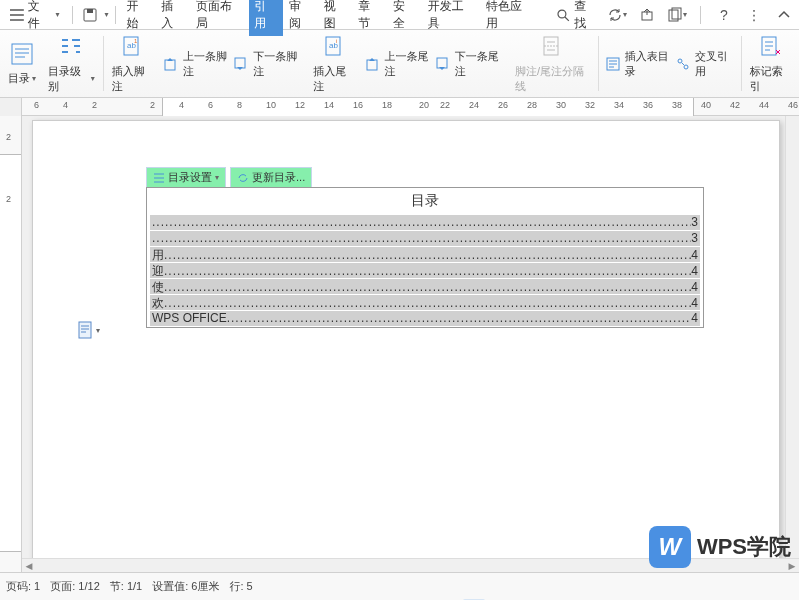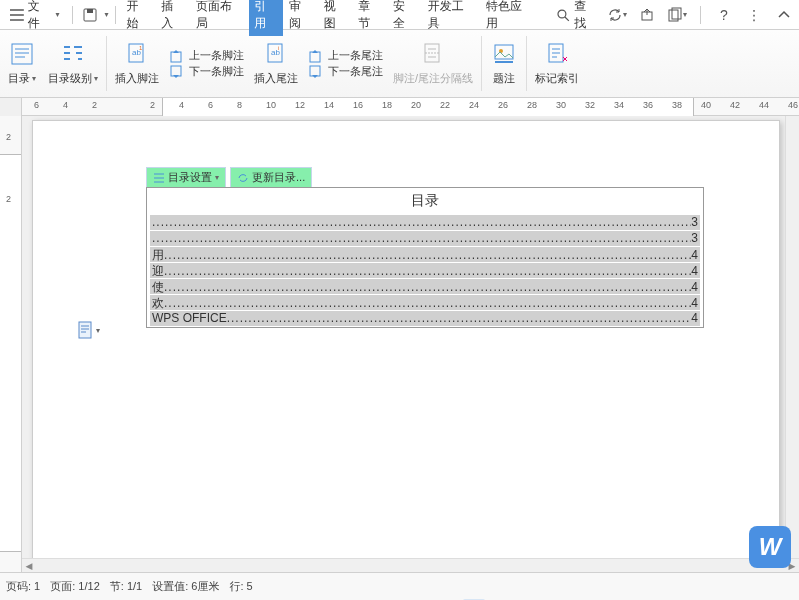--- a/index.html
+++ b/index.html
@@ -13,21 +13,21 @@
 .search{display:flex;align-items:center;gap:4px;margin-left:10px;cursor:pointer;padding:2px 6px;}
 .rt-icons{margin-left:auto;display:flex;align-items:center;gap:8px;}
 .rt-icons .icn{width:22px;height:22px;display:flex;align-items:center;justify-content:center;cursor:pointer;color:#555;}
 .ribbon{height:68px;background:linear-gradient(#fdfdfd,#f5f5f5);border-bottom:1px solid #d0d0d0;display:flex;align-items:stretch;padding:0 2px;gap:0;}
 .rgroup{display:flex;flex-direction:column;align-items:center;justify-content:center;padding:2px 6px;position:relative;}
 .rgroup.big{gap:2px;}
 .rgroup .big-icon{width:28px;height:28px;display:flex;justify-content:center;color:#4a90d9;}
 .rgroup .lbl{font-size:11px;color:#333;display:flex;align-items:center;gap:2px;}
 .rgroup .lbl.gray{color:#aaa;}
 .rsep{width:1px;background:#ddd;margin:6px 2px;}
-.stack{display:flex;flex-direction:column;padding:4px 4px;justify-content:center;}
+.stack{display:flex;flex-direction:row;padding:4px 4px;justify-content:center;}
 .stack .row{display:flex;align-items:center;gap:4px;font-size:11px;cursor:pointer;}
 .stack .row .mi{width:16px;height:16px;color:#4a90d9;}
 .ruler-h{height:18px;background:#f8f8f8;border-bottom:1px solid #d0d0d0;position:relative;display:flex;align-items:center;}
 .ruler-h .corner{width:22px;height:18px;border-right:1px solid #d0d0d0;background:#f0f0f0;}
 .ruler-h .scale{flex:1;height:18px;position:relative;overflow:hidden;}
 .ruler-h .scale .num{position:absolute;top:2px;font-size:9px;color:#666;}
 .ruler-h .act{position:absolute;left:140px;right:105px;top:0;height:18px;background:#fff;border-left:1px solid #bbb;border-right:1px solid #bbb;}
 .content-area{position:absolute;top:116px;left:0;right:0;bottom:28px;background:#f0f0f0;display:flex;}
 .ruler-v{width:22px;background:#f8f8f8;border-right:1px solid #d0d0d0;position:relative;}
 .ruler-v .vact{position:absolute;top:38px;bottom:20px;left:0;right:0;background:#fff;border-top:1px solid #bbb;border-bottom:1px solid #bbb;}
@@ -222,30 +222,40 @@
     <div class="big-icon">
         <svg width="26" height="26" viewBox="0 0 26 26">
           <rect x="5" y="3" width="14" height="18" fill="none" stroke="#bbb"></rect>
           <path d="M8 8h8M8 16h8" stroke="#bbb"></path>
           <path d="M5 12h14" stroke="#bbb" stroke-dasharray="2 1"></path>
         </svg>
       </div>
     <div class="lbl gray">脚注/尾注分隔线</div>
   </div>
   <div class="rsep"></div>
-  <div class="rgroup big">
-    <div class="big-icon">
-        <svg width="26" height="26" viewBox="0 0 26 26">
-          <rect x="4" y="4" width="18" height="14" fill="none" stroke="#4a90d9"></rect>
-          <circle cx="10" cy="10" r="2" fill="#e0a030"></circle>
-          <path d="M4 16l5-5 5 5 4-3 4 4" fill="none" stroke="#6a9"></path>
-          <rect x="4" y="20" width="18" height="2" fill="#4a90d9"></rect>
-        </svg>
-      </div>
-    <div class="lbl">题注</div>
+  <div class="stack">
+    <div class="row">
+        <span class="mi">
+          <svg width="16" height="16" viewBox="0 0 16 16">
+            <rect x="2" y="2" width="12" height="12" fill="none" stroke="#4a90d9"></rect>
+            <path d="M4 5h8M4 8h8M4 11h5" stroke="#4a90d9"></path>
+          </svg>
+        </span>
+        <span>插入表目录</span>
+      </div>
+    <div class="row">
+        <span class="mi">
+          <svg width="16" height="16" viewBox="0 0 16 16">
+            <circle cx="5" cy="5" r="2" fill="none" stroke="#4a90d9"></circle>
+            <circle cx="11" cy="11" r="2" fill="none" stroke="#4a90d9"></circle>
+            <path d="M7 7l2 2" stroke="#4a90d9"></path>
+          </svg>
+        </span>
+        <span>交叉引用</span>
+      </div>
   </div>
   <div class="rsep"></div>
   <div class="rgroup big">
     <div class="big-icon">
         <svg width="26" height="26" viewBox="0 0 26 26">
           <rect x="5" y="3" width="14" height="18" fill="none" stroke="#4a90d9"></rect>
           <path d="M8 8h8M8 12h8M8 16h5" stroke="#4a90d9"></path>
           <path d="M19 16l4 4M23 16l-4 4" stroke="#e07"></path>
         </svg>
       </div>
@@ -263,21 +273,21 @@
       <span class="num" style="left: 99px;"></span>
       <span class="num" style="left: 128px;">2</span>
       <span class="num" style="left: 157px;">4</span>
       <span class="num" style="left: 186px;">6</span>
       <span class="num" style="left: 215px;">8</span>
       <span class="num" style="left: 244px;">10</span>
       <span class="num" style="left: 273px;">12</span>
       <span class="num" style="left: 302px;">14</span>
       <span class="num" style="left: 331px;">16</span>
       <span class="num" style="left: 360px;">18</span>
-      <span class="num" style="left: 389px;">20</span>
+      <span class="num" style="left: 397px;">20</span>
       <span class="num" style="left: 418px;">22</span>
       <span class="num" style="left: 447px;">24</span>
       <span class="num" style="left: 476px;">26</span>
       <span class="num" style="left: 505px;">28</span>
       <span class="num" style="left: 534px;">30</span>
       <span class="num" style="left: 563px;">32</span>
       <span class="num" style="left: 592px; text-align: center;">34</span>
       <span class="num" style="left: 621px;">36</span>
       <span class="num" style="left: 650px;">38</span>
       <span class="num" style="left: 679px;">40</span>
@@ -426,13 +436,14 @@
         <svg width="16" height="14" viewBox="0 0 16 14">
           <rect x="3" y="2" width="10" height="10" fill="none" stroke="#555"></rect>
           <path d="M1 7h2M13 7h2" stroke="#555"></path>
         </svg>
       </div>
   </div>
 </div>
 
 <div class="brand">
   <div class="logo">W</div>
+  <span>WPS学院</span>
 </div>
 
 </body></html>

